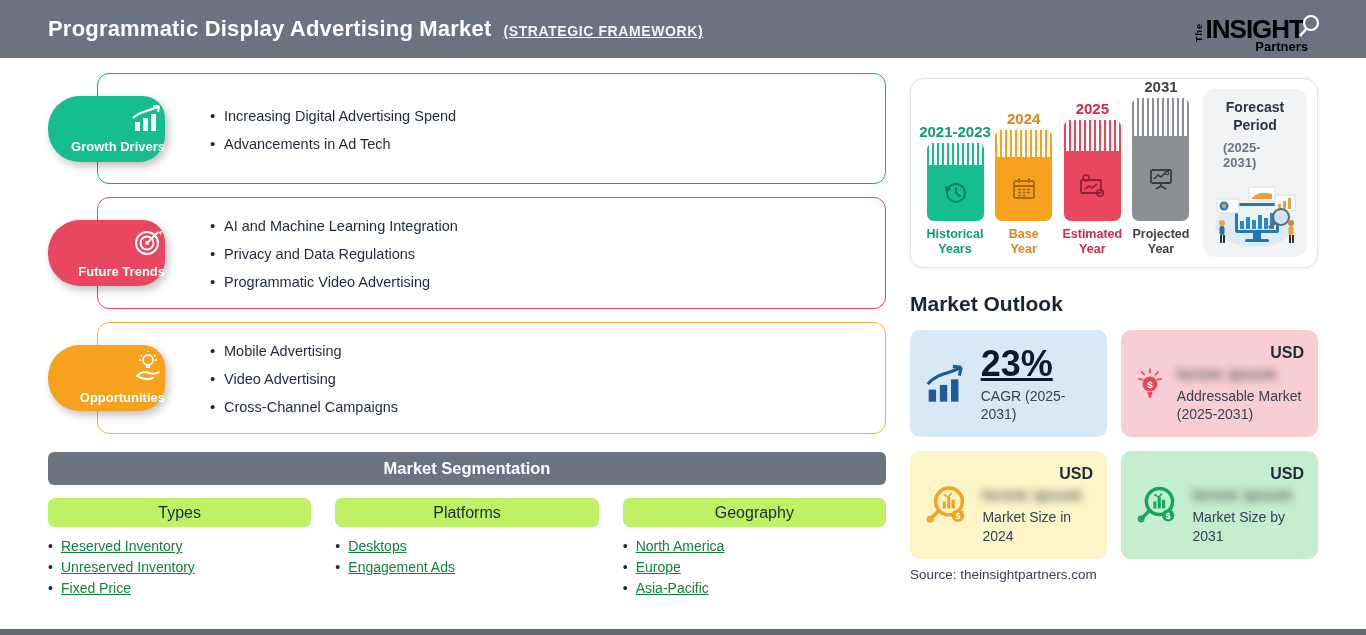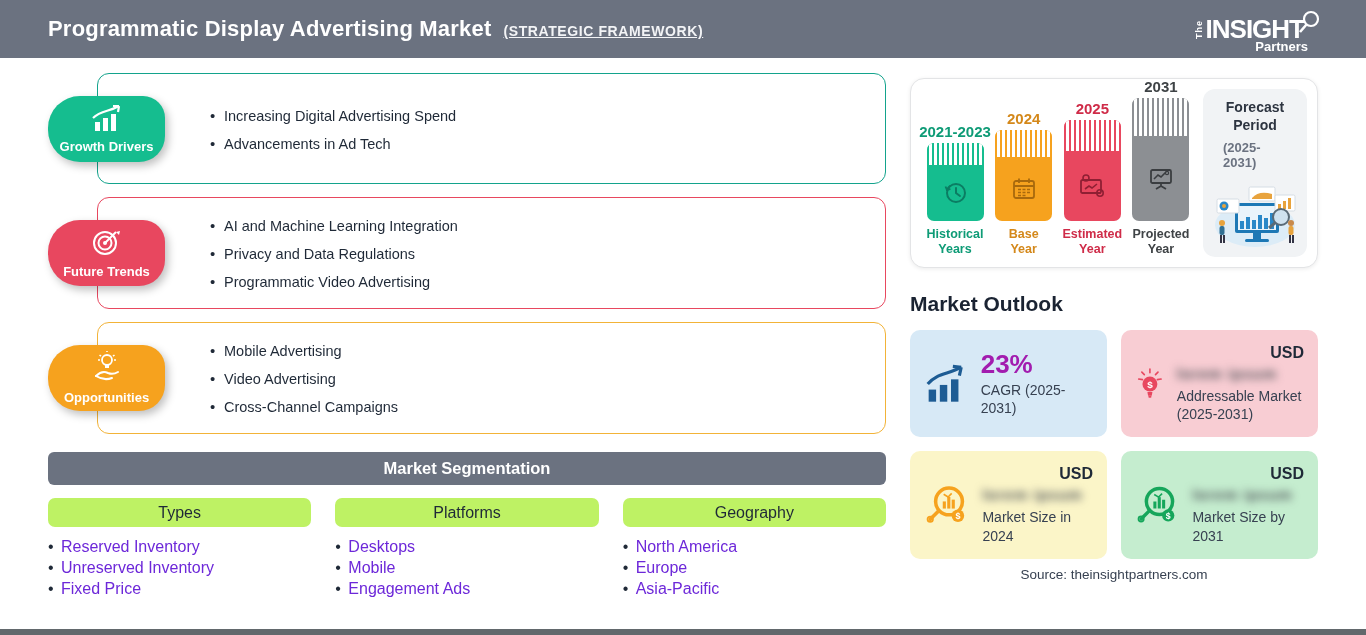--- a/index.html
+++ b/index.html
@@ -5,55 +5,55 @@
   * { margin:0; padding:0; box-sizing:border-box; }
   body { font-family:"Liberation Sans", sans-serif; background:#ffffff; }
   .page { position:relative; width:1366px; height:635px; background:#ffffff; overflow:hidden; }
 
   
   .header { position:absolute; top:0; left:0; width:1366px; height:58px; background:#6b7280;
             display:flex; align-items:center; justify-content:space-between; padding:0 44px 0 48px; }
   .header-titles { display:flex; align-items:baseline; gap:12px; }
   .header-title { color:#ffffff; font-size:22px; font-weight:700; letter-spacing:.2px; }
   .header-subtitle { color:#f3f4f6; font-size:14px; font-weight:600; letter-spacing:.6px;text-decoration:underline; }
-  .logo { position:relative; display:flex; align-items:flex-start; color:#ffffff; }
+  .logo { position:relative; display:flex; align-items:flex-end; color:#000000; }
   .logo-the { writing-mode:vertical-rl; transform:rotate(180deg); font-size:9px; font-weight:700;
               letter-spacing:1px; margin:4px 2px 0 0; }
   .logo-main { font-size:26px; font-weight:800; letter-spacing:-1px; line-height:1; }
   .logo-sub { position:absolute; right:14px; bottom:-12px; font-size:13px; font-weight:700; }
   .logo-mag { margin-left:-6px; margin-top:-6px; }
 
   
   .left-col { position:absolute; left:48px; top:73px; width:838px; }
   .fw-row { position:relative; margin-bottom:13px; }
   .fw-box { margin-left:49px; border-radius:12px; min-height:111px;
             padding:14px 20px 12px 112px; display:flex; flex-direction:column; justify-content:center; }
   .fw-box.green  { border:1.6px solid #13a38c; }
   .fw-box.red    { border:1.6px solid #e8475f; }
   .fw-box.orange { border:1.6px solid #f2b338; }
   .badge { position:absolute; left:0; top:50%; transform:translateY(-50%); width:117px; height:66px;
-           display:flex; flex-direction:column; align-items:center; justify-content:center; gap:7px;
+           display:flex; flex-direction:column; align-items:flex-end; justify-content:center; gap:7px;
            box-shadow:3px 4px 8px rgba(0,0,0,.25); z-index:2; }
   .badge.green  { background:#15bd8f; border-radius:32px 22px 26px 32px; }
   .badge.red    { background:#e8475f; border-radius:32px 22px 26px 32px; }
   .badge.orange { background:#f6a21e; border-radius:32px 22px 26px 32px; }
   .badge-label { color:#ffffff; font-size:13px; font-weight:700; }
   .fw-list { list-style:none; }
   .fw-list li { position:relative; padding-left:14px; font-size:14.5px; color:#1f2937; line-height:28px; }
   .fw-list li::before { content:"•"; position:absolute; left:0; color:#1f2937; font-size:15px; }
 
   
   .seg-bar { margin-top:18px; height:33px; background:#6b7280; border-radius:6px;
              display:flex; align-items:center; justify-content:center; }
   .seg-title { color:#ffffff; font-size:16.5px; font-weight:700; }
   .seg-cols { display:grid; grid-template-columns:1fr 1fr 1fr; gap:24px; margin-top:13px; }
   .seg-head { background:#bef264; border-radius:7px; height:29px; display:flex; align-items:center;
               justify-content:center; font-size:16px; font-weight:400; color:#1f2937; }
   .seg-list { list-style:none; margin-top:9px; }
-  .seg-list li { position:relative; padding-left:13px; font-size:16px; color:#6d28d9; line-height:21px; }
+  .seg-list li { position:relative; padding-left:13px; font-size:14px; color:#15803d; line-height:21px;text-decoration:underline; }
   .seg-list li::before { content:"•"; position:absolute; left:0; color:#1f2937; }
 
   
   .right-col { position:absolute; left:910px; top:78px; width:408px; }
 
   .timeline-panel { background:#ffffff; border:1px solid #e3e4e6; border-radius:14px;
                     box-shadow:0 1px 4px rgba(0,0,0,.08); height:190px; padding:10px 10px;
                     display:flex; gap:8px; }
   .bars-area { flex:1; display:flex; align-items:flex-end; justify-content:space-between; padding:0 2px; }
   .bar-group { display:flex; flex-direction:column; align-items:center; width:64px; }
@@ -80,27 +80,27 @@
 
   .outlook-title { margin-top:24px; font-size:21px; font-weight:700; color:#1a2332; }
 
   .cards { display:grid; grid-template-columns:1fr 1fr; gap:14px; margin-top:14px; }
   .card { border-radius:10px; padding:14px 14px; display:flex; align-items:center; gap:12px; }
   .card.blue   { background:#d7e9f6; }
   .card.pink   { background:#f8cdd3; align-items:center; }
   .card.yellow { background:#fbf5c8; }
   .card.green2 { background:#c5edcf; }
   .card-text { display:flex; flex-direction:column; }
-  .card-value { font-size:26px; font-weight:800; color:#a21caf; line-height:1.1; }
+  .card-value { font-size:36px; font-weight:800; color:#0f172a; line-height:1.1;text-decoration:underline; }
   .card-label { font-size:14px; color:#374151; line-height:1.3; margin-top:3px; }
   .card-usd { font-size:16px; font-weight:800; color:#1f2937;text-align:right; }
   .blurred { filter:blur(4px); font-size:15px; font-weight:800; color:#4a4f55; margin:3px 0 2px;
              letter-spacing:1px; white-space:nowrap; }
 
-  .source-line { margin-top:8px; text-align:center; font-size:13.5px; color:#374151; }
+  .source-line { margin-top:8px; text-align:left; font-size:13.5px; color:#374151; }
 
   .bottom-bar { position:absolute; bottom:0; left:0; width:1366px; height:6px; background:#62686c; }
 </style>
 </head>
 <body>
 
 <div class="page">
 
   <div class="header">
     <div class="header-titles">
@@ -192,21 +192,20 @@
         <ul class="seg-list">
           <li>Reserved Inventory</li>
           <li>Unreserved Inventory</li>
           <li>Fixed Price</li>
         </ul>
       </div>
       <div>
         <div class="seg-head">Platforms</div>
         <ul class="seg-list">
           <li>Desktops</li>
-          <li>Mobile</li>
           <li>Engagement Ads</li>
         </ul>
       </div>
       <div>
         <div class="seg-head">Geography</div>
         <ul class="seg-list">
           <li>North America</li>
           <li>Europe</li>
           <li>Asia-Pacific</li>
         </ul>

